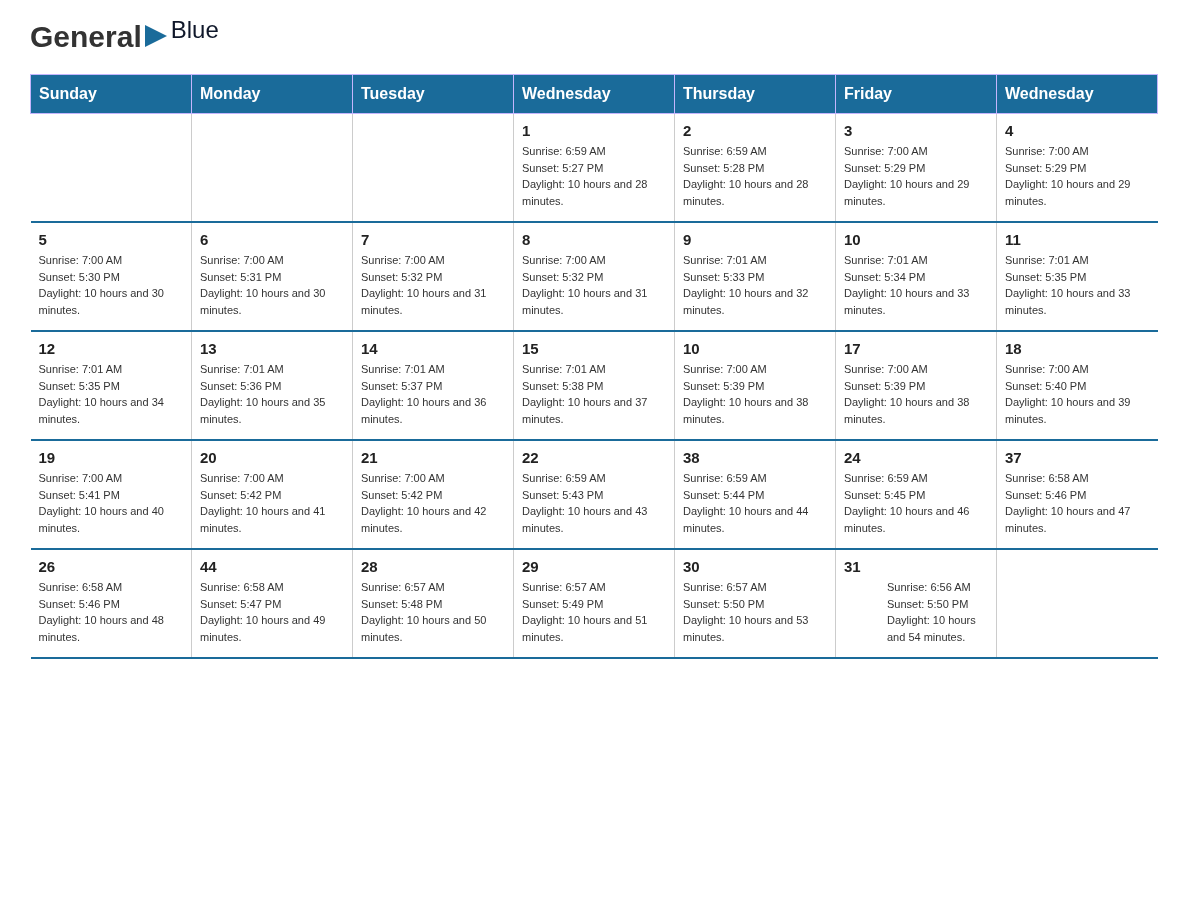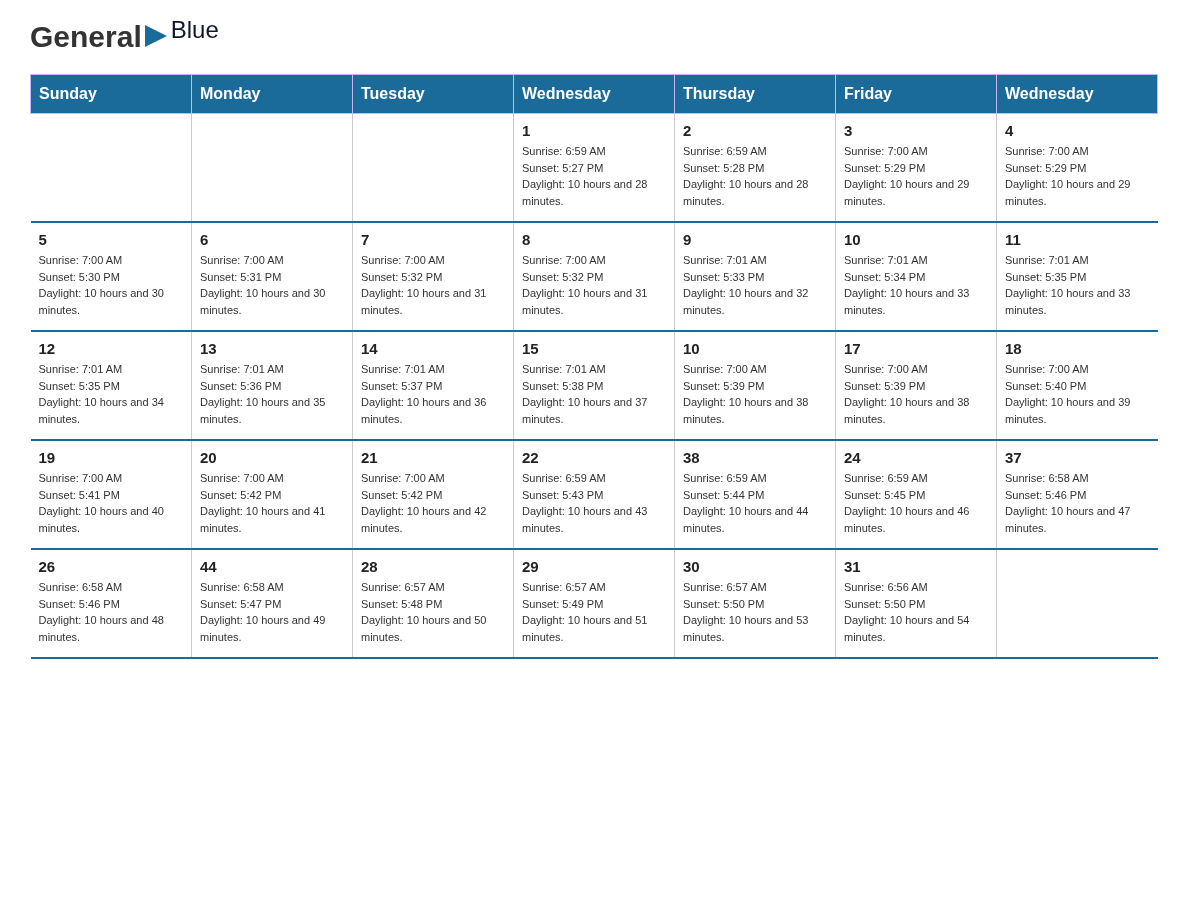--- a/index.html
+++ b/index.html
@@ -300,20 +300,20 @@
 Daylight: 10 hours and 51 minutes.</div>
         </td>
         <td>
           <span class="day-number">30</span>
           <div class="day-info" style="white-space: pre-line;">Sunrise: 6:57 AM
 Sunset: 5:50 PM
 Daylight: 10 hours and 53 minutes.</div>
         </td>
         <td>
           <span class="day-number">31</span>
-          <div class="day-info" style="white-space: pre-line;">Sunrise: 6:56 AM
+          <div class="day-info" style="white-space: pre-line; margin-left: 43px;">Sunrise: 6:56 AM
 Sunset: 5:50 PM
 Daylight: 10 hours and 54 minutes.</div>
         </td>
         <td class="empty-cell"></td>
       </tr>
     </tbody>
 </table>
 
 </body></html>

